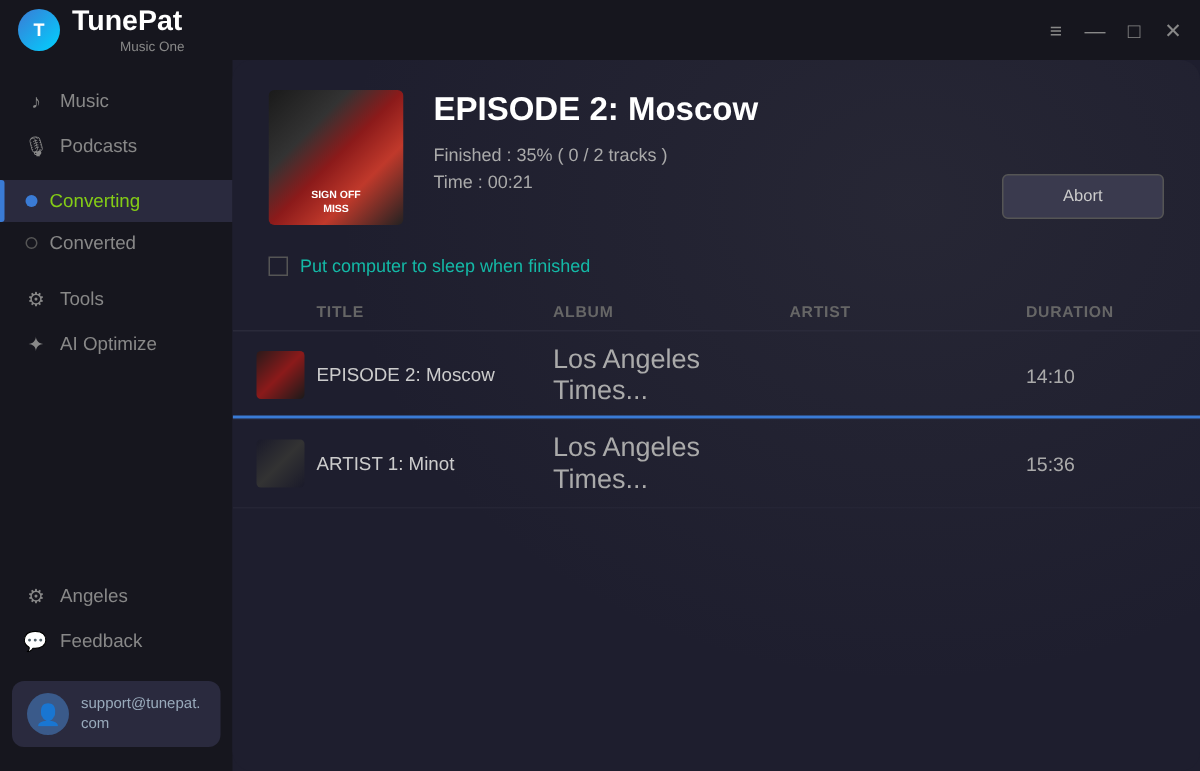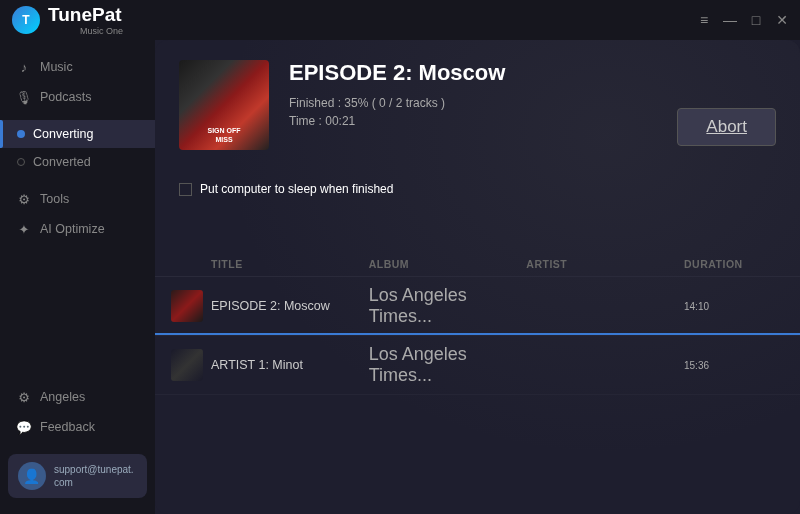--- a/index.html
+++ b/index.html
@@ -91,21 +91,21 @@
       align-items: center;
       gap: 8px;
       padding: 7px 16px;
       cursor: pointer;
       font-size: 12.5px;
       color: #888;
       border-radius: 0;
       position: relative;
     }
     .sidebar-item.active {
-      color: #ffffff;
+      color: #84cc16;
       background: #2a2a3e;
     }
     .sidebar-item.active::before {
       content: '';
       position: absolute;
       left: 0;
       top: 0;
       bottom: 0;
       width: 3px;
       background: #3a7bd5;
@@ -232,57 +232,54 @@
       margin-bottom: 4px;
     }
     .album-time {
       font-size: 12px;
       color: #aaa;
     }
     .abort-btn {
       background: #3a3a4e;
       border: 1px solid #555;
       color: #ccc;
-      padding: 8px 28px;
+      padding: 8px 40px;
       border-radius: 4px;
-      font-size: 17px;
+      font-size: 11px;
       cursor: pointer;
       align-self: flex-end;
       margin-bottom: 4px;
       flex-shrink: 0;
-      text-decoration: underline;
     }
 
     
     .sleep-row {
       padding: 4px 24px 12px;
       display: flex;
       align-items: flex-end;
       gap: 8px;
       font-size: 12px;
-      color: #ffffff;
+      color: #14b8a6;
       position: relative;
       z-index: 1;
-      margin-top: 12px;
     }
     .sleep-checkbox {
       width: 13px;
       height: 13px;
       border: 1px solid #555;
       background: transparent;
       flex-shrink: 0;
     }
 
     
     .track-table {
       flex: 1;
       overflow: hidden;
       position: relative;
       z-index: 1;
-      margin-top: 44px;
     }
     .table-header {
       display: grid;
       grid-template-columns: 40px 1fr 1fr 1fr 100px;
       padding: 6px 16px;
       border-bottom: 1px solid #2a2a3a;
     }
     .table-header-cell {
       font-size: 10.5px;
       color: #666;
@@ -331,21 +328,21 @@
     }
     .track-artist {
       font-size: 18px;
       color: #aaa;
     }
     .track-album {
       font-size: 12.5px;
       color: #888;
     }
     .track-duration {
-      font-size: 10px;
+      font-size: 13px;
       color: #aaa;
     }
   </style>
 </head>
 <body>
 
 <div class="app-window">
 
   <div class="title-bar">
     <div class="title-bar-left">

